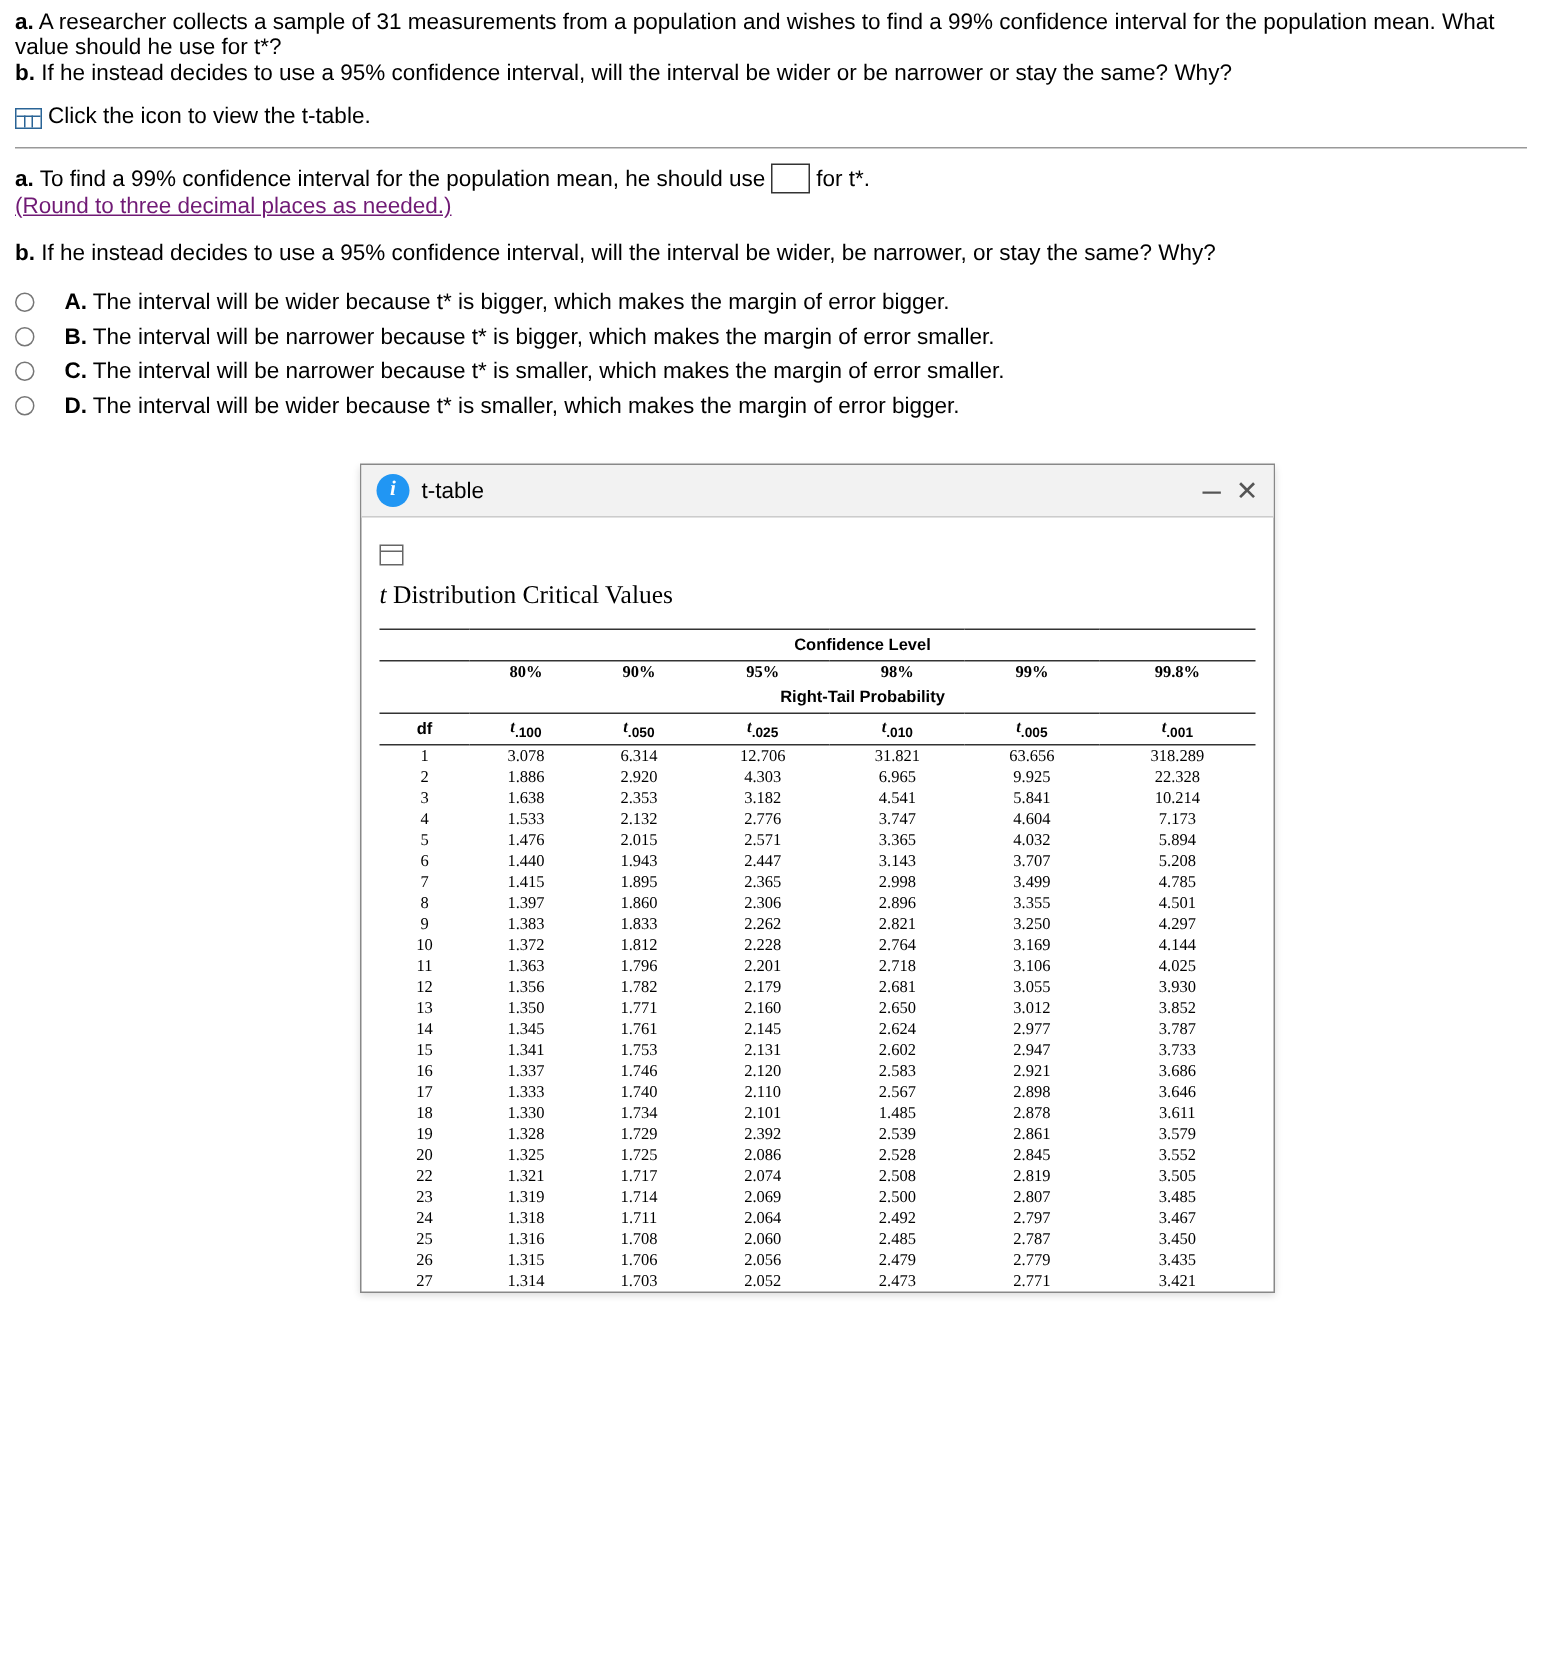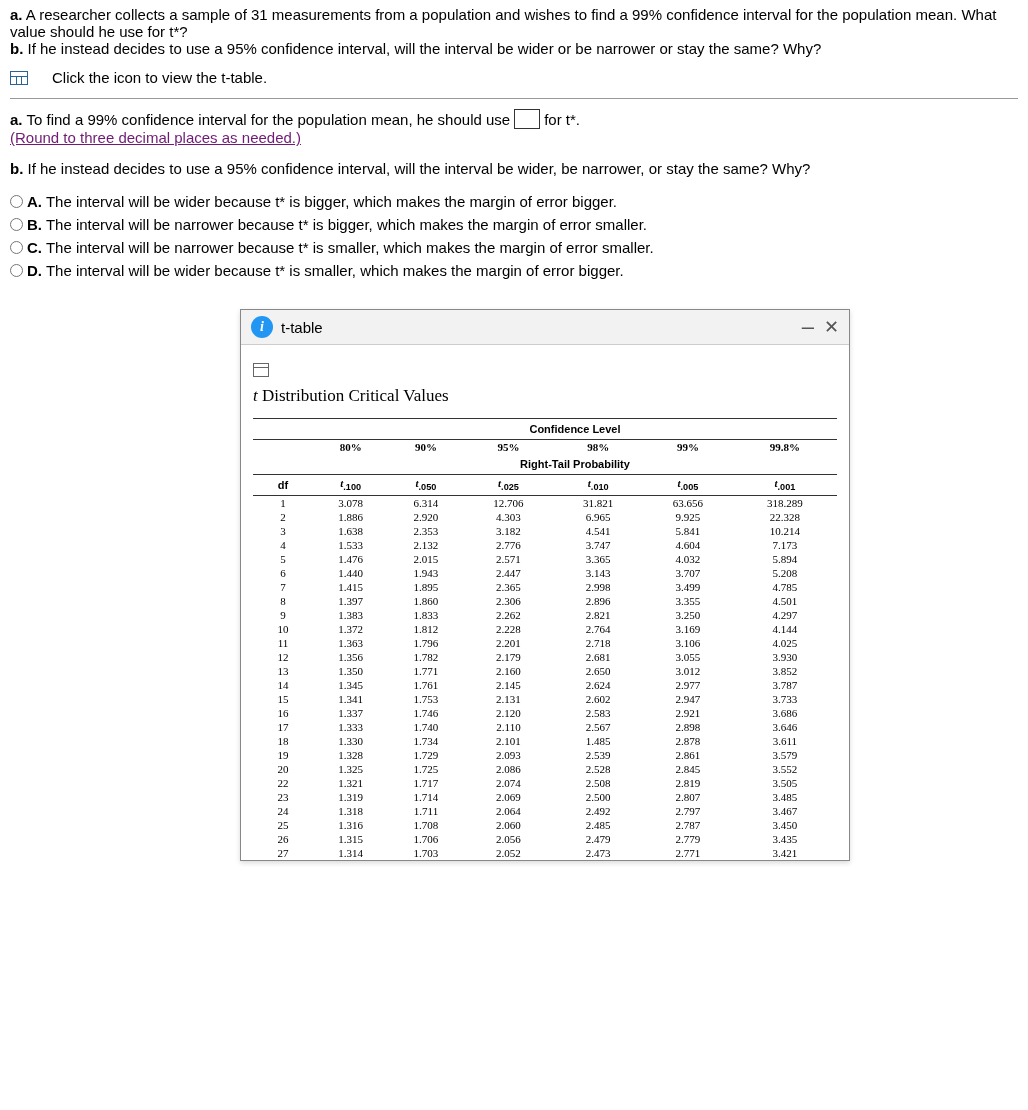--- a/index.html
+++ b/index.html
@@ -14,22 +14,22 @@
   }
   .question-block { margin-bottom: 8px; }
   .question-block b { font-weight: bold; }
   hr.section-divider {
     border: none;
     border-top: 1px solid #999;
     margin: 10px 0;
   }
   .view-table-row {
     display: flex;
-    align-items: center;
-    gap: 24px;
+    align-items: flex-end;
+    gap: 4px;
     margin: 12px 0;
   }
   .table-icon {
     width: 18px;
     height: 14px;
     border: 1px solid #2a6496;
     display: inline-block;
     position: relative;
   }
   .table-icon::before {
@@ -55,21 +55,21 @@
   .answer-input {
     width: 26px;
     height: 20px;
     border: 1px solid #333;
     font-size: 14px;
     padding: 0 2px;
   }
   .round-note { color: #701a75; text-decoration: underline; }
   .radio-row {
     display: flex;
-    gap: 4px;
+    gap: 20px;
     margin: 6px 0;
   }
   .radio-row input[type="radio"] { margin: 0; }
   .opt-label b { font-weight: bold; }
 
   
   .dialog {
     position: relative;
     width: 610px;
     margin: 30px 0 0 230px;
@@ -414,21 +414,21 @@
             <td>1.734</td>
             <td>2.101</td>
             <td>1.485</td>
             <td>2.878</td>
             <td>3.611</td>
           </tr>
           <tr>
             <td class="df-col">19</td>
             <td>1.328</td>
             <td>1.729</td>
-            <td>2.093</td>
+            <td>2.392</td>
             <td>2.539</td>
             <td>2.861</td>
             <td>3.579</td>
           </tr>
           <tr>
             <td class="df-col">20</td>
             <td>1.325</td>
             <td>1.725</td>
             <td>2.086</td>
             <td>2.528</td>

